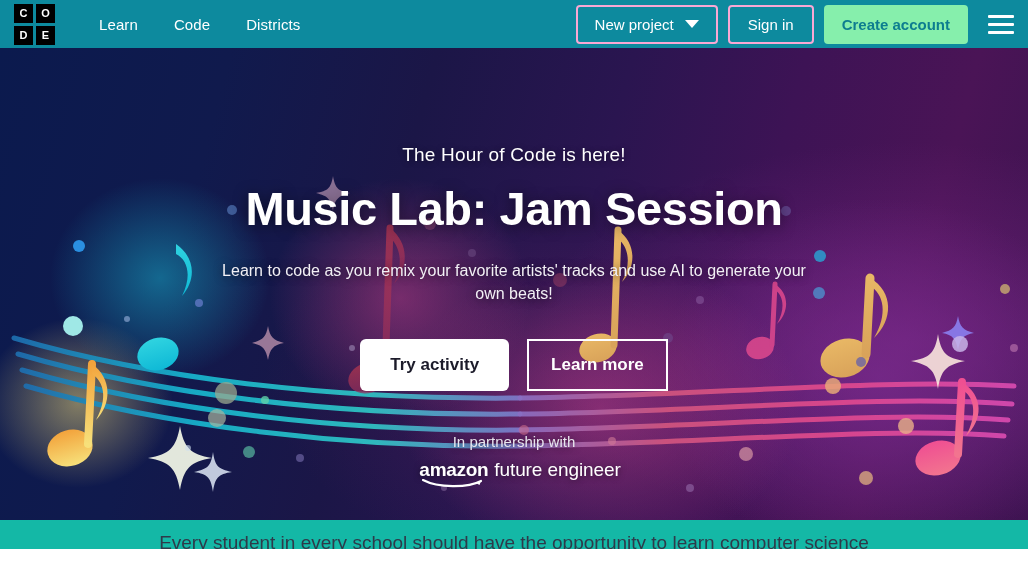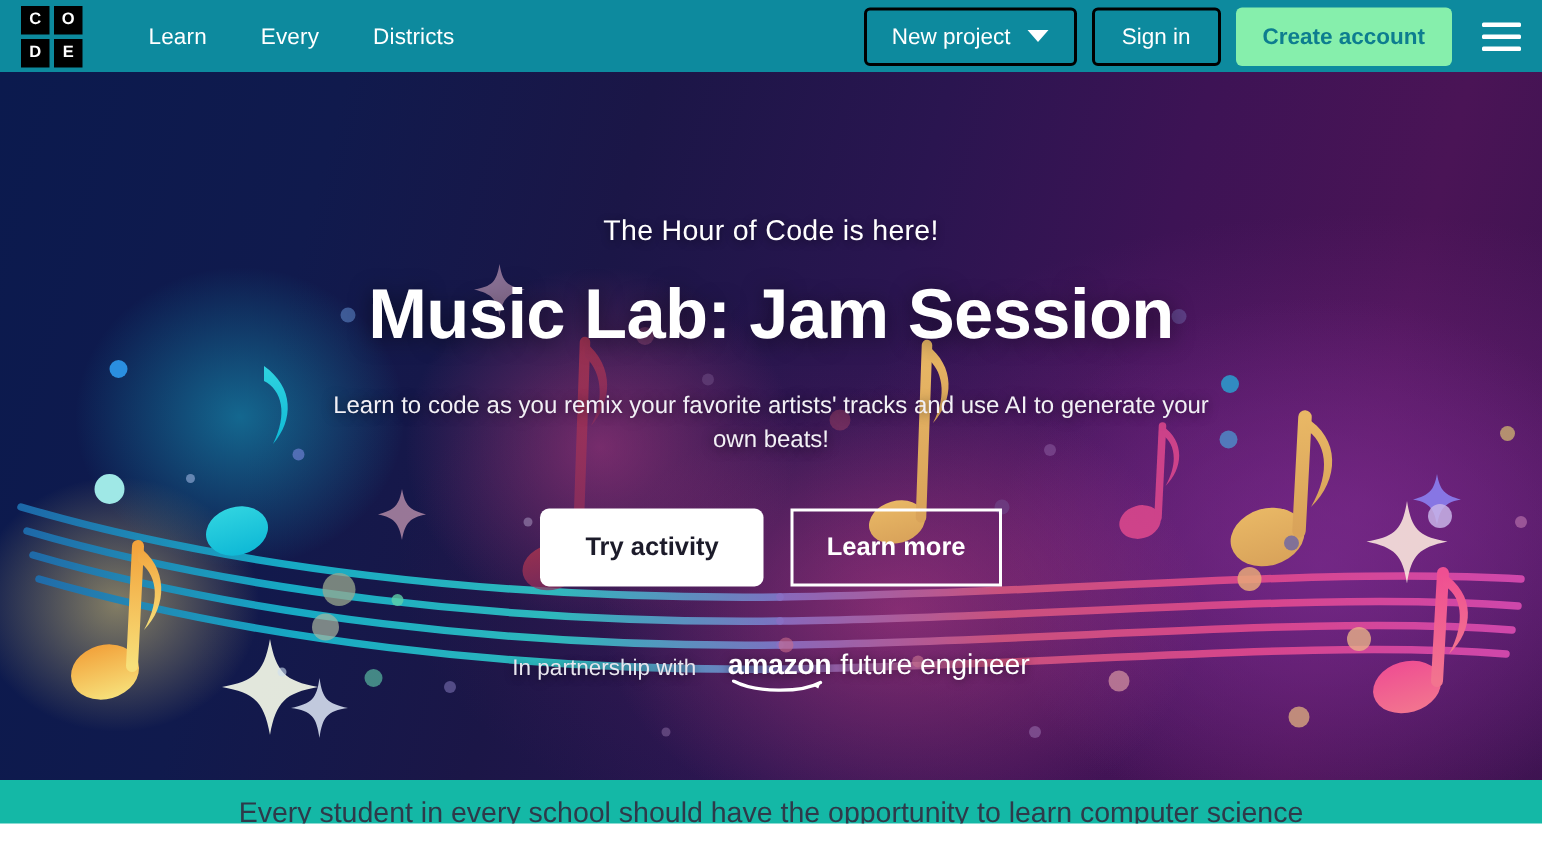--- a/index.html
+++ b/index.html
@@ -53,21 +53,21 @@
     white-space: nowrap;
     letter-spacing: .1px;
   }
   .header-right {
     margin-left: auto;
     display: flex;
     align-items: center;
     gap: 10px;
   }
   .btn-outline-white {
-    border: 2px solid #000000;
+    border: 2px solid #f9a8d4;
     border-radius: 4px;
     background: transparent;
     color: #ffffff;
     font-size: 15px;
     padding: 9px 17px;
     display: flex;
     align-items: center;
     gap: 11px;
     white-space: nowrap;
     font-family: inherit;
@@ -176,20 +176,21 @@
     cursor: pointer;
   }
   .partner {
     display: flex;
     align-items: center;
     justify-content: center;
     gap: 9px;
     color: #e8e6ee;
     font-size: 15px;
     text-shadow: 0 1px 6px rgba(0,0,0,.5);
+    flex-direction: column;
   }
   .amazon-lockup {
     display: flex;
     align-items: baseline;
     gap: 6px;
   }
   .amazon-word {
     position: relative;
     font-size: 19px;
     font-weight: 700;
@@ -233,21 +234,21 @@
 
   <div class="logo">
     <div class="logo-sq">C</div>
     <div class="logo-sq">O</div>
     <div class="logo-sq">D</div>
     <div class="logo-sq">E</div>
   </div>
 
   <div class="nav">
     <a class="nav-link" href="#">Learn</a>
-    <a class="nav-link" href="#">Every</a>
+    <a class="nav-link" href="#">Code</a>
     <a class="nav-link" href="#">Districts</a>
   </div>
 
   <div class="header-right">
     <button class="btn-outline-white">
       <span>New project</span>
       <span class="caret"></span>
     </button>
     <button class="btn-outline-white plain">Sign in</button>
     <button class="btn-white-solid">Create account</button>

